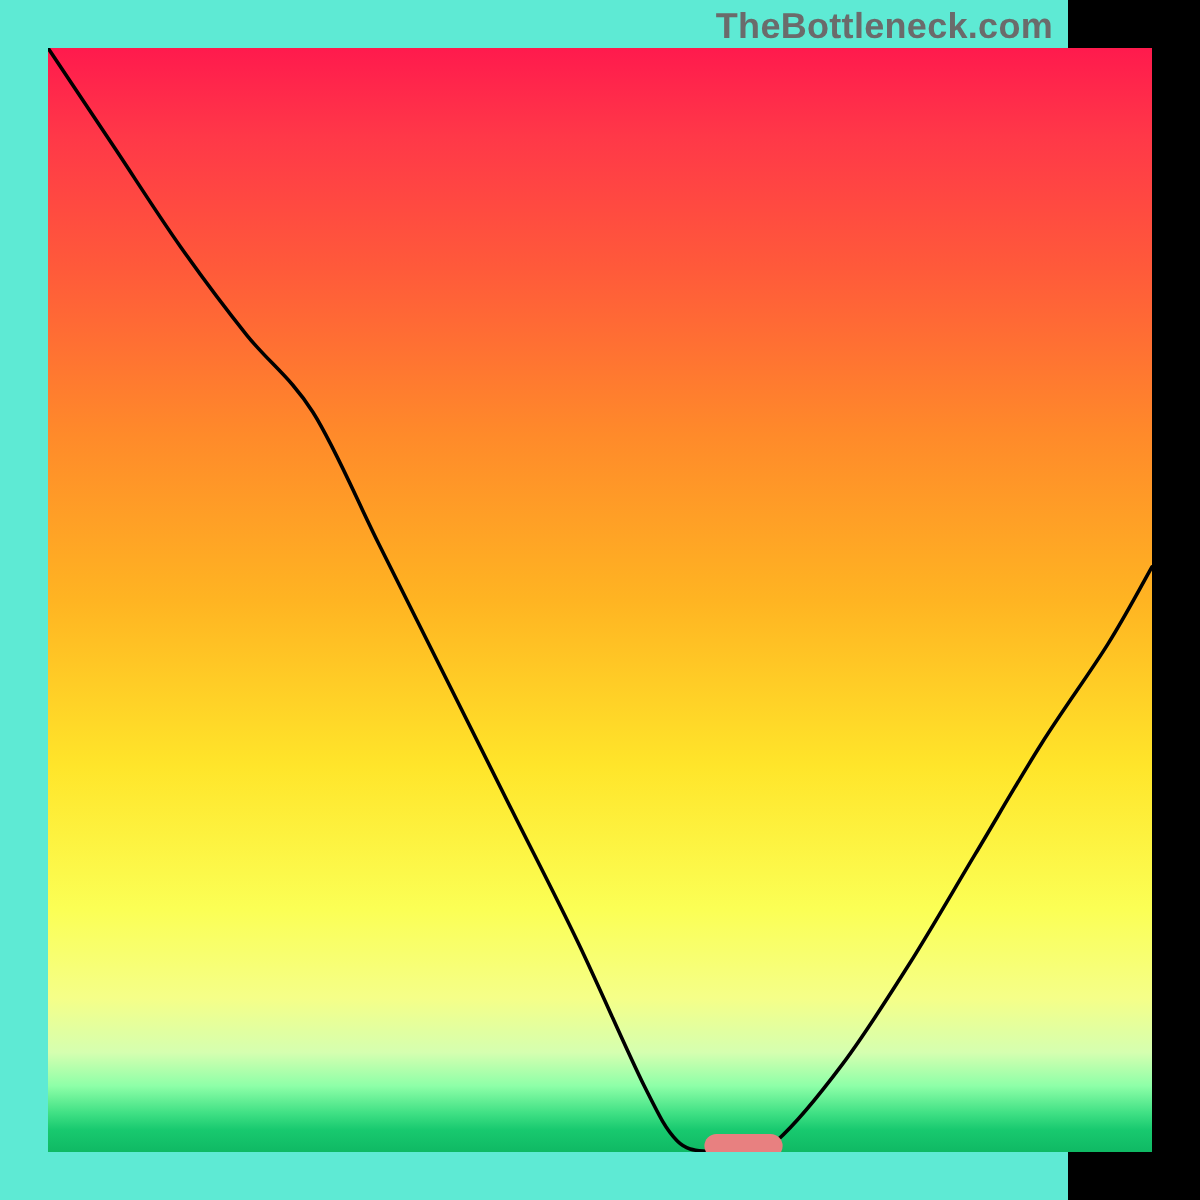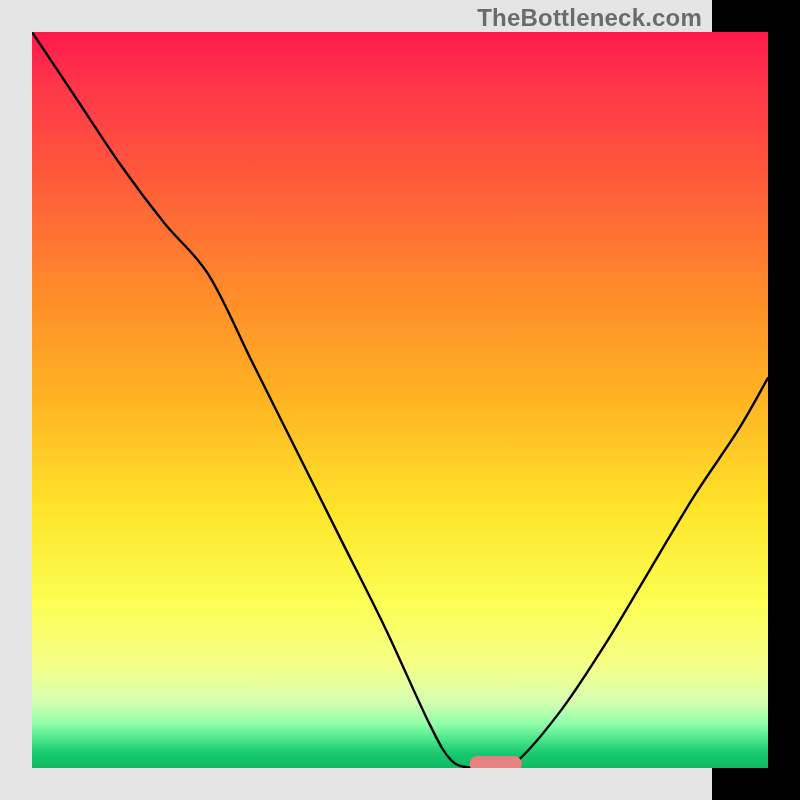--- a/index.html
+++ b/index.html
@@ -7,21 +7,21 @@
     padding: 0;
     width: 800px;
     height: 800px;
     background: #000;
     overflow: hidden;
   }
   .frame {
     position: relative;
     width: 712px;
     height: 800px;
-    background: #e5e5e5;
+    background: #5eead4;
     text-align: right;
   }
   .plot-area {
     position: absolute;
     left: 32px;
     top: 32px;
     width: 736px;
     height: 736px;
     
     background: linear-gradient(to bottom,

